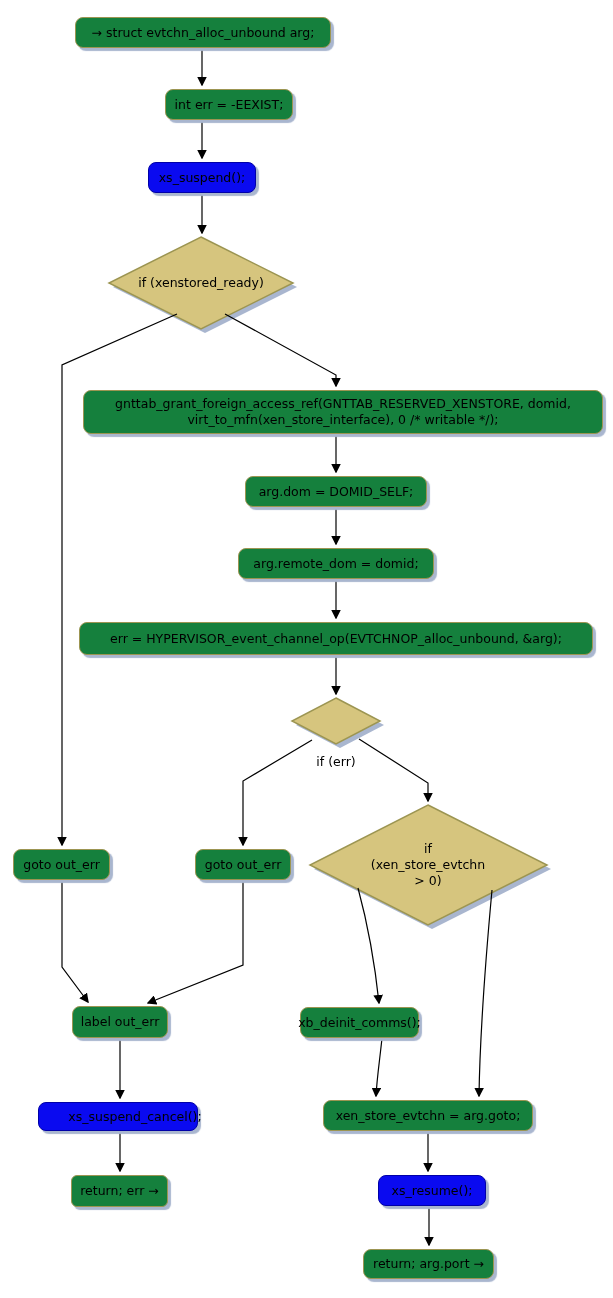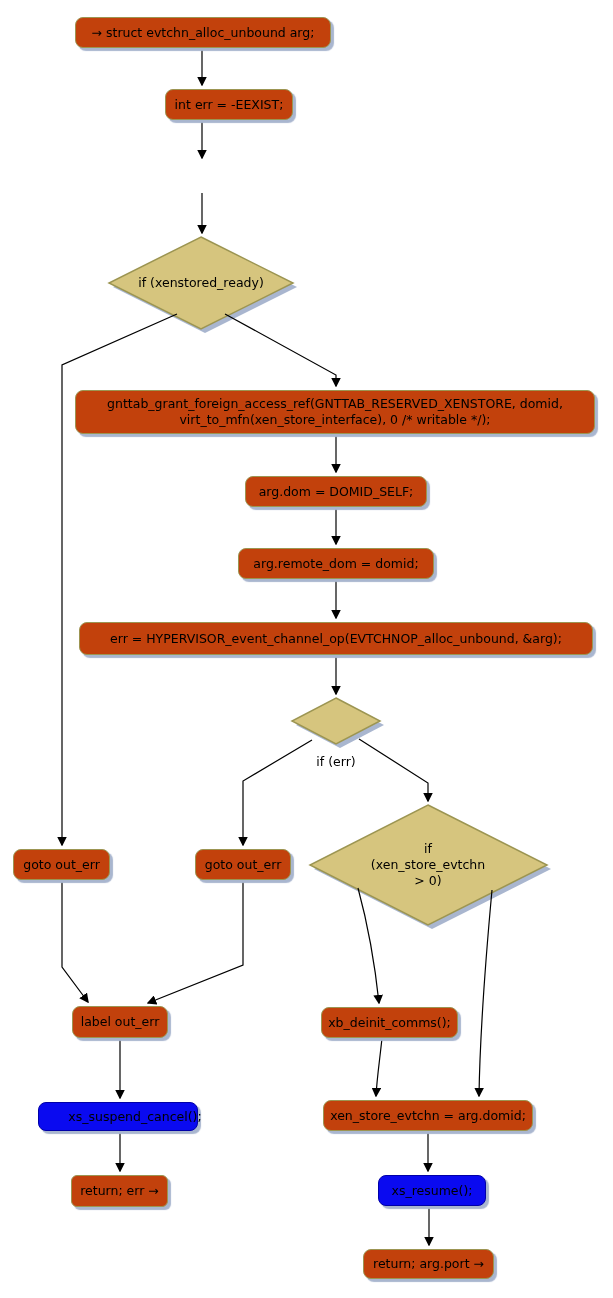--- a/index.html
+++ b/index.html
@@ -9,21 +9,21 @@
     background:#ffffff;
     font-family:"DejaVu Sans","Liberation Sans",sans-serif;
     font-size:12.5px;
     color:#000;
     overflow:hidden;
   }
   #wires{position:absolute;left:0;top:0;width:613px;height:1298px;}
   .node{
     position:absolute;
     box-sizing:border-box;
-    background:#c2410c;
+    background:#15803d;
     border:1.5px solid #9C9552;
     border-radius:8px;
     box-shadow:3px 3px 1px #A9B6CF;
     display:flex;align-items:center;justify-content:center;
     text-align:center;
     white-space:pre;
     line-height:1.25;
     padding:2px 4px;
   }
   .node.blue{
@@ -85,49 +85,50 @@
       <path d="M382 1038 C380 1058 377 1077 376 1096" marker-end="url(#arrow)"></path>
       <path d="M428 1131 L428 1171" marker-end="url(#arrow)"></path>
       <path d="M429 1206 L429 1245" marker-end="url(#arrow)"></path>
     </g>
   </svg>
 
   <div class="node" style="left:75px;top:17px;width:256px;height:31px;">→ struct evtchn_alloc_unbound arg;</div>
 
   <div class="node" style="left:137px;top:89px;width:128px;height:31px;margin-left:28px;">int err = -EEXIST;</div>
 
+  <div class="node blue" style="left:148px;top:162px;width:108px;height:31px;">xs_suspend();</div>
 
   <div class="dlabel" style="left:111px;top:269px;width:180px;height:28px;">if (xenstored_ready)</div>
 
-  <div class="node" style="left:75px;top:390px;width:520px;height:44px;">gnttab_grant_foreign_access_ref(GNTTAB_RESERVED_XENSTORE, domid,
+  <div class="node" style="left:83px;top:390px;width:520px;height:44px;">gnttab_grant_foreign_access_ref(GNTTAB_RESERVED_XENSTORE, domid,
 virt_to_mfn(xen_store_interface), 0 /* writable */);</div>
 
   <div class="node" style="left:245px;top:476px;width:182px;height:31px;text-align:center;">arg.dom = DOMID_SELF;</div>
 
   <div class="node" style="left:79px;top:622px;width:514px;height:33px;">err = HYPERVISOR_event_channel_op(EVTCHNOP_alloc_unbound, &amp;arg);</div>
 
   <div class="node" style="left:238px;top:548px;width:196px;height:31px;">arg.remote_dom = domid;</div>
 
   <div class="dlabel" style="left:296px;top:748px;width:80px;height:28px;">if (err)</div>
 
   <div class="node" style="left:13px;top:849px;width:97px;height:31px;">goto out_err</div>
 
   <div class="node" style="left:195px;top:849px;width:96px;height:31px;">goto out_err</div>
 
   <div class="dlabel" style="left:338px;top:836px;width:180px;height:58px;">if
 (xen_store_evtchn
 &gt; 0)</div>
 
   <div class="node" style="left:72px;top:1006px;width:96px;height:32px;">label out_err</div>
 
-  <div class="node" style="left:321px;top:1007px;width:137px;height:31px;">xb_deinit_comms();</div>
+  <div class="node" style="left:300px;top:1007px;width:119px;height:31px;">xb_deinit_comms();</div>
 
   <div class="node blue" style="left:38px;top:1102px;width:160px;height:29px;padding-left:38px;">xs_suspend_cancel();</div>
 
-  <div class="node" style="left:323px;top:1100px;width:210px;height:31px;">xen_store_evtchn = arg.domid;</div>
+  <div class="node" style="left:323px;top:1100px;width:210px;height:31px;">xen_store_evtchn = arg.goto;</div>
 
   <div class="node" style="left:71px;top:1175px;width:97px;height:32px;border-radius:6px;">return; err →</div>
 
   <div class="node blue" style="left:378px;top:1175px;width:108px;height:31px;">xs_resume();</div>
 
   <div class="node" style="left:363px;top:1249px;width:131px;height:30px;">return; arg.port →</div>
 
 </div>
 
 </body></html>

